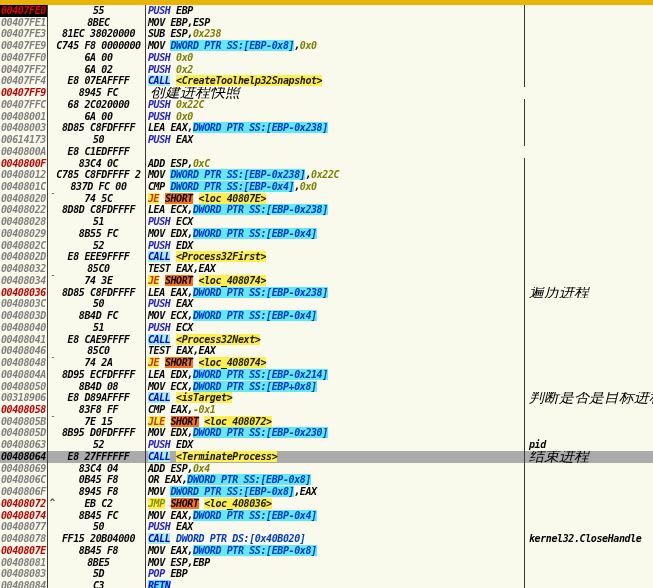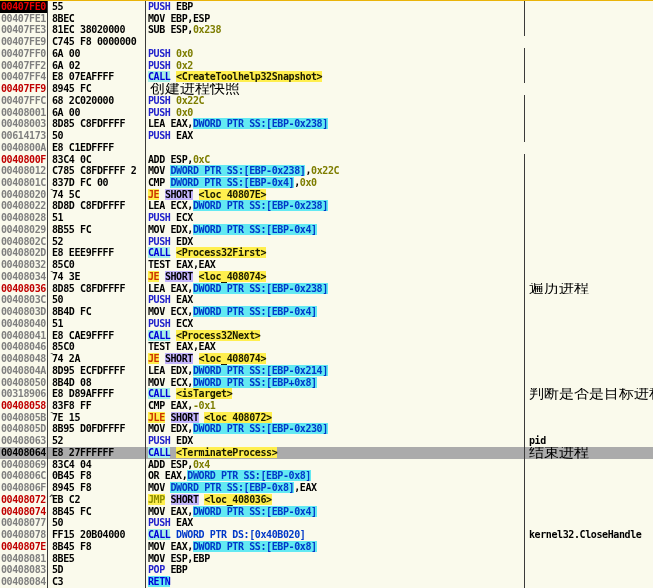--- a/index.html
+++ b/index.html
@@ -1,58 +1,58 @@
 <!DOCTYPE html>
 <html><head>
 <meta charset="utf-8">
 <style>
   html,body{margin:0;padding:0;background:#FAFAEC;}
   body{width:653px;height:588px;overflow:hidden;}
   .pane{
     width:653px;height:487px;box-sizing:border-box;
-    border-top:1px solid #eab308;
+    border-top:5px solid #eab308;
     font-family:"DejaVu Sans Mono",monospace;
     font-weight:bold;font-size:10px;letter-spacing:-0.4px;
-    background:#FAFAEC;cursor:default;
+    background:#FAFAEC;cursor:default;font-style:italic;
   }
   .row{display:flex;height:11.74px;line-height:11.9px;white-space:pre;overflow:hidden;}
   .row.sel{background:#ABABAB;}
   .col-addr{width:48px;flex:none;box-sizing:border-box;padding-left:1px;
     color:#7F7F7F;border-right:1px solid #3a3a3a;overflow:hidden;}
   .col-hex{width:98px;flex:none;box-sizing:border-box;position:relative;padding-left:4px;
-    color:#000;border-right:1px solid #3a3a3a;overflow:hidden;}
+    color:#000;border-right:1px solid #3a3a3a;overflow:hidden;text-align:center;}
   .col-ins{width:379px;flex:none;box-sizing:border-box;padding-left:2px;
     color:#000;border-right:1px solid #3a3a3a;overflow:hidden;}
   .col-cmt{flex:1;padding-left:4px;overflow:hidden;color:#000;}
   .addr-origin{background:#000;color:#E80000;}
   .addr-hot{color:#C00000;}
   .addr-sel{color:#000;}
   .arrow{position:absolute;left:1px;top:-1px;width:7px;color:#444;font-size:9px;letter-spacing:0;}
   .t-plain{color:#000;}
   .t-push{color:#2222CC;}
   .t-call{color:#0000D8;background:#A6EFE7;}
   .t-ret{color:#0000D8;background:#63E9F2;}
   .t-jcc{color:#CC3300;background:#FFEF4E;}
   .t-jmp{color:#8F8F00;background:#FFEF4E;}
-  .t-short{color:#000;background:#c4b5fd;}
+  .t-short{color:#000;background:#f97316;}
   .t-fn{color:#1a1a00;background:#FFEF4E;}
   .t-mem{color:#0038C8;background:#63E9F2;}
   .t-memp{color:#0038C8;}
   .t-num{color:#7D7D00;}
   .cmt-cn{font-family:"DejaVu Sans",sans-serif;font-weight:normal;font-size:15px;letter-spacing:0;}
   .cmt-code{}
 </style>
 </head>
 <body>
 
 <div class="pane" id="pane">
     <div class="row"><div class="col-addr addr-origin">00407FE0</div><div class="col-hex"><span>55</span></div><div class="col-ins"><span class="t-push">PUSH</span><span class="t-plain"> EBP</span></div><div class="col-cmt cmt-code"></div></div>
     <div class="row"><div class="col-addr">00407FE1</div><div class="col-hex"><span>8BEC</span></div><div class="col-ins"><span class="t-plain">MOV EBP,ESP</span></div><div class="col-cmt cmt-code"></div></div>
     <div class="row"><div class="col-addr">00407FE3</div><div class="col-hex"><span>81EC 38020000</span></div><div class="col-ins"><span class="t-plain">SUB ESP,</span><span class="t-num">0x238</span></div><div class="col-cmt cmt-code"></div></div>
-    <div class="row"><div class="col-addr">00407FE9</div><div class="col-hex"><span>C745 F8 0000000</span></div><div class="col-cmt cmt-code"></div></div>
+    <div class="row"><div class="col-addr">00407FE9</div><div class="col-hex"><span>C745 F8 0000000</span></div><div class="col-ins"><span class="t-plain">MOV </span><span class="t-mem">DWORD PTR SS:[EBP-0x8]</span><span class="t-plain">,</span><span class="t-num">0x0</span></div><div class="col-cmt cmt-code"></div></div>
     <div class="row"><div class="col-addr">00407FF0</div><div class="col-hex"><span>6A 00</span></div><div class="col-ins"><span class="t-push">PUSH</span><span class="t-plain"> </span><span class="t-num">0x0</span></div><div class="col-cmt cmt-code"></div></div>
     <div class="row"><div class="col-addr">00407FF2</div><div class="col-hex"><span>6A 02</span></div><div class="col-ins"><span class="t-push">PUSH</span><span class="t-plain"> </span><span class="t-num">0x2</span></div><div class="col-cmt cmt-code"></div></div>
     <div class="row"><div class="col-addr">00407FF4</div><div class="col-hex"><span>E8 07EAFFFF</span></div><div class="col-ins"><span class="t-call">CALL</span><span class="t-plain"> </span><span class="t-fn">&lt;CreateToolhelp32Snapshot&gt;</span></div><div class="col-cmt cmt-code"></div></div>
     <div class="row"><div class="col-addr addr-hot">00407FF9</div><div class="col-hex"><span>8945 FC</span></div><div class="col-cmt cmt-cn">创建进程快照</div></div>
     <div class="row"><div class="col-addr">00407FFC</div><div class="col-hex"><span>68 2C020000</span></div><div class="col-ins"><span class="t-push">PUSH</span><span class="t-plain"> </span><span class="t-num">0x22C</span></div><div class="col-cmt cmt-code"></div></div>
     <div class="row"><div class="col-addr">00408001</div><div class="col-hex"><span>6A 00</span></div><div class="col-ins"><span class="t-push">PUSH</span><span class="t-plain"> </span><span class="t-num">0x0</span></div><div class="col-cmt cmt-code"></div></div>
     <div class="row"><div class="col-addr">00408003</div><div class="col-hex"><span>8D85 C8FDFFFF</span></div><div class="col-ins"><span class="t-plain">LEA EAX,</span><span class="t-mem">DWORD PTR SS:[EBP-0x238]</span></div><div class="col-cmt cmt-code"></div></div>
     <div class="row"><div class="col-addr">00614173</div><div class="col-hex"><span>50</span></div><div class="col-ins"><span class="t-push">PUSH</span><span class="t-plain"> EAX</span></div><div class="col-cmt cmt-code"></div></div>
     <div class="row"><div class="col-addr">0040800A</div><div class="col-hex"><span>E8 C1EDFFFF</span></div><div class="col-cmt cmt-code"></div></div>
     <div class="row"><div class="col-addr addr-hot">0040800F</div><div class="col-hex"><span>83C4 0C</span></div><div class="col-ins"><span class="t-plain">ADD ESP,</span><span class="t-num">0xC</span></div><div class="col-cmt cmt-code"></div></div>

